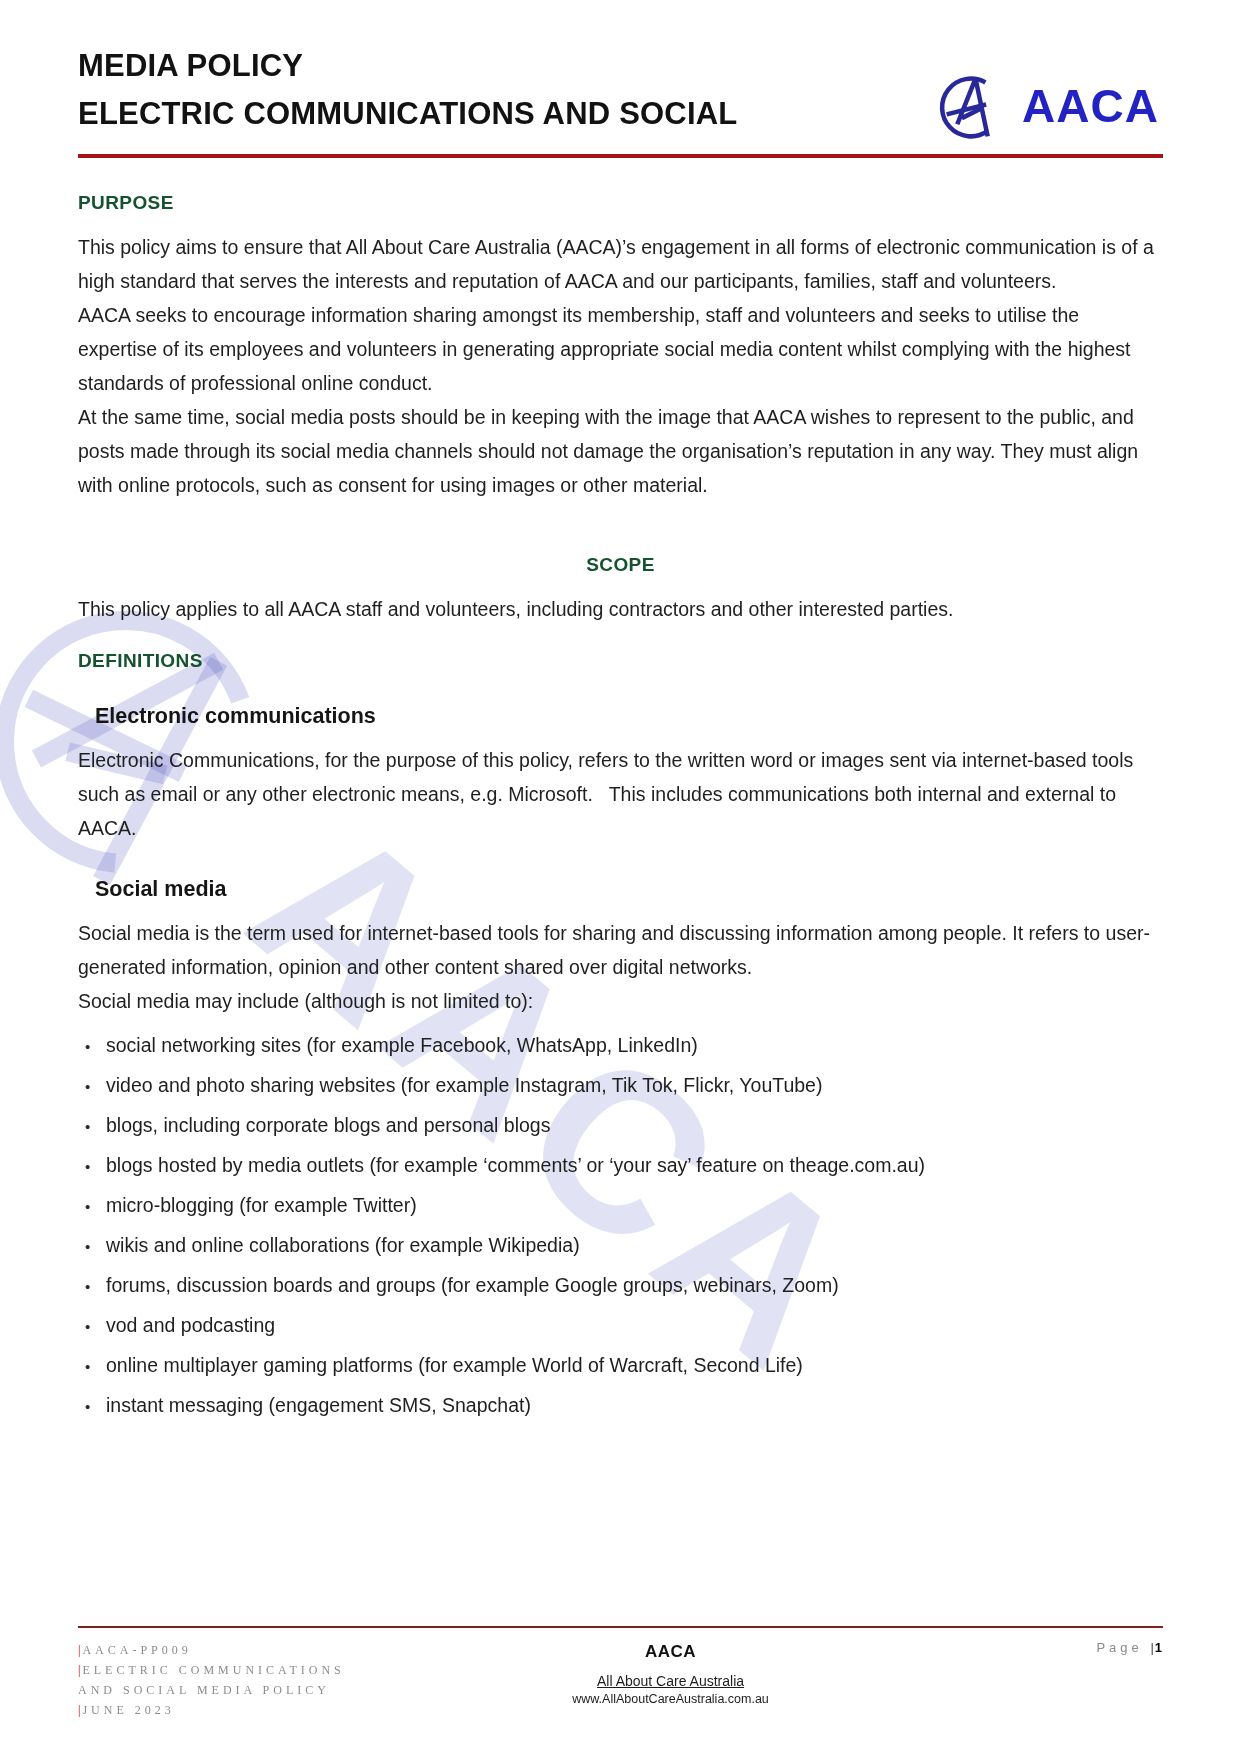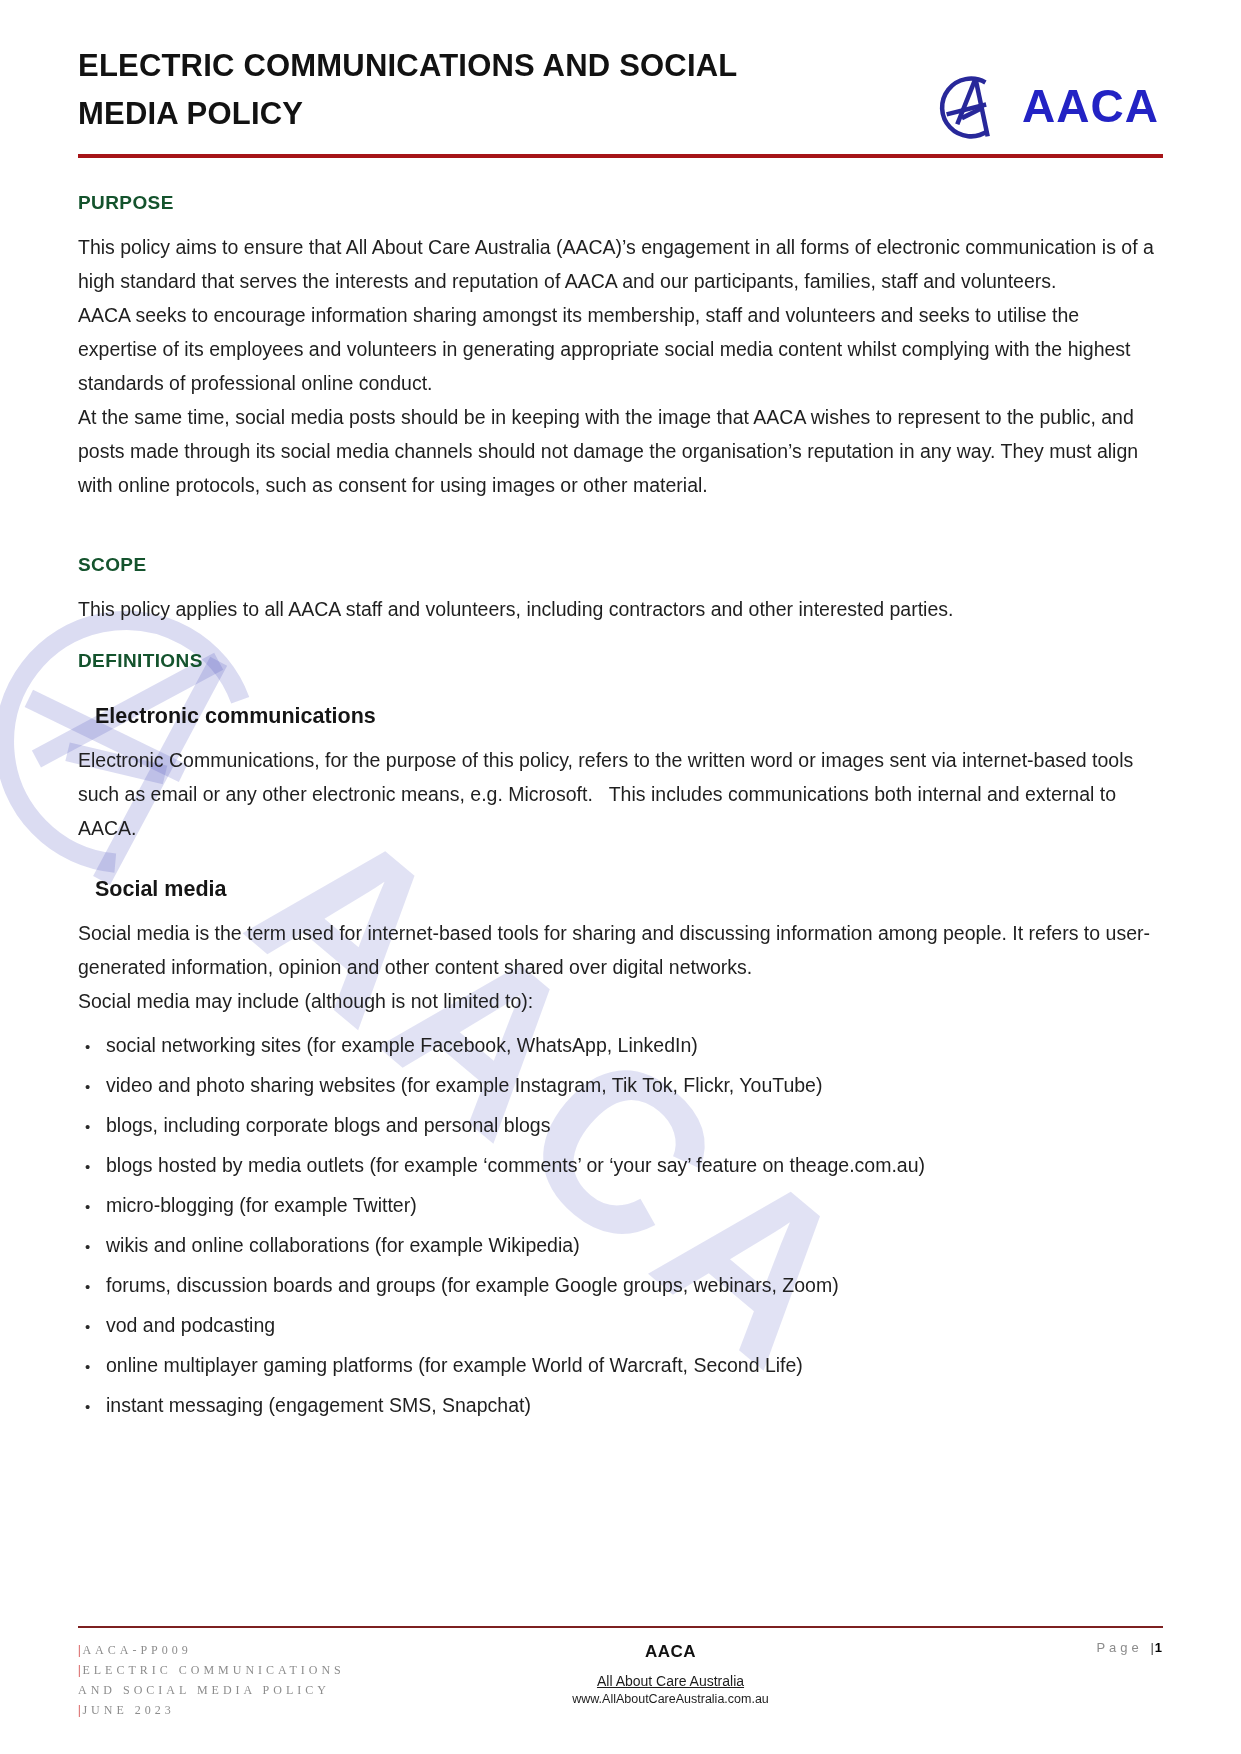--- a/index.html
+++ b/index.html
@@ -32,21 +32,21 @@
   .logo{display:flex;align-items:center;gap:10px;margin-top:26px;margin-right:4px;}
   .logo svg{width:76px;height:76px;}
   .logo-text{font-size:46px;font-weight:bold;color:#2323c4;letter-spacing:1px;line-height:1;}
   .title-rule{height:4px;background:#a61418;margin-top:10px;}
 
   
   .h1{color:#14532d;font-size:19px;font-weight:bold;letter-spacing:0.4px;margin:34px 0 16px 0;}
   .h2{color:#151515;font-size:21.5px;font-weight:bold;margin:32px 0 14px 0;padding-left:17px;}
   p.body{font-size:19.5px;line-height:34px;margin:0;white-space:pre-wrap;}
   .mt22{margin-top:22px;}
-  .sp-scope{margin-top:52px;}
+  .sp-scope{margin-top:52px;text-align:center;}
   .sp-defs{margin-top:24px;}
 
   
   ul.bullets{list-style:none;margin:16px 0 0 0;padding:0;}
   ul.bullets li{
     position:relative;padding-left:28px;margin:0 0 18px 0;
     font-size:19.5px;line-height:22px;
   }
   ul.bullets li::before{
     content:"\2022";position:absolute;left:7px;top:2px;
@@ -80,22 +80,22 @@
       <path d="M14,61 L66,48"></path>
       <path d="M34,66 L62,52"></path>
     </svg>
     <div class="wm-text">AACA</div>
   </div>
 
   <div class="content">
 
     <div class="doc-header">
       <div class="doc-title">
+        <div>MEDIA POLICY</div>
         <div>ELECTRIC COMMUNICATIONS AND SOCIAL</div>
-        <div>MEDIA POLICY</div>
       </div>
       <div class="logo">
         <svg viewBox="0 0 100 100" fill="none" stroke="#28289a" stroke-width="6">
           <path d="M65,19 A38,38 0 1 0 67.8,83.1"></path>
           <path d="M52,14 L28,74"></path>
           <path d="M52,14 L68,90"></path>
           <path d="M14,61 L66,48"></path>
           <path d="M34,66 L62,52"></path>
         </svg>
         <span class="logo-text">AACA</span>

